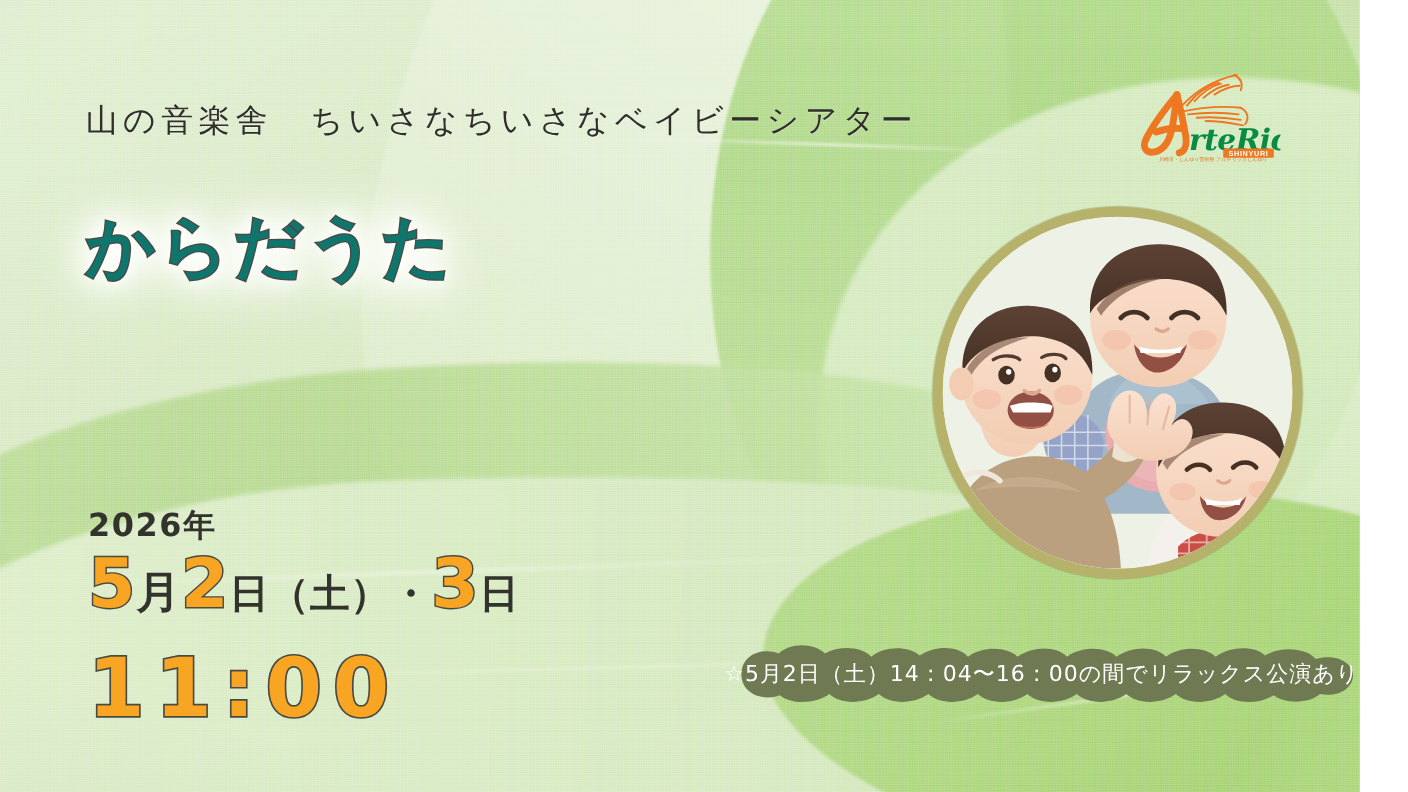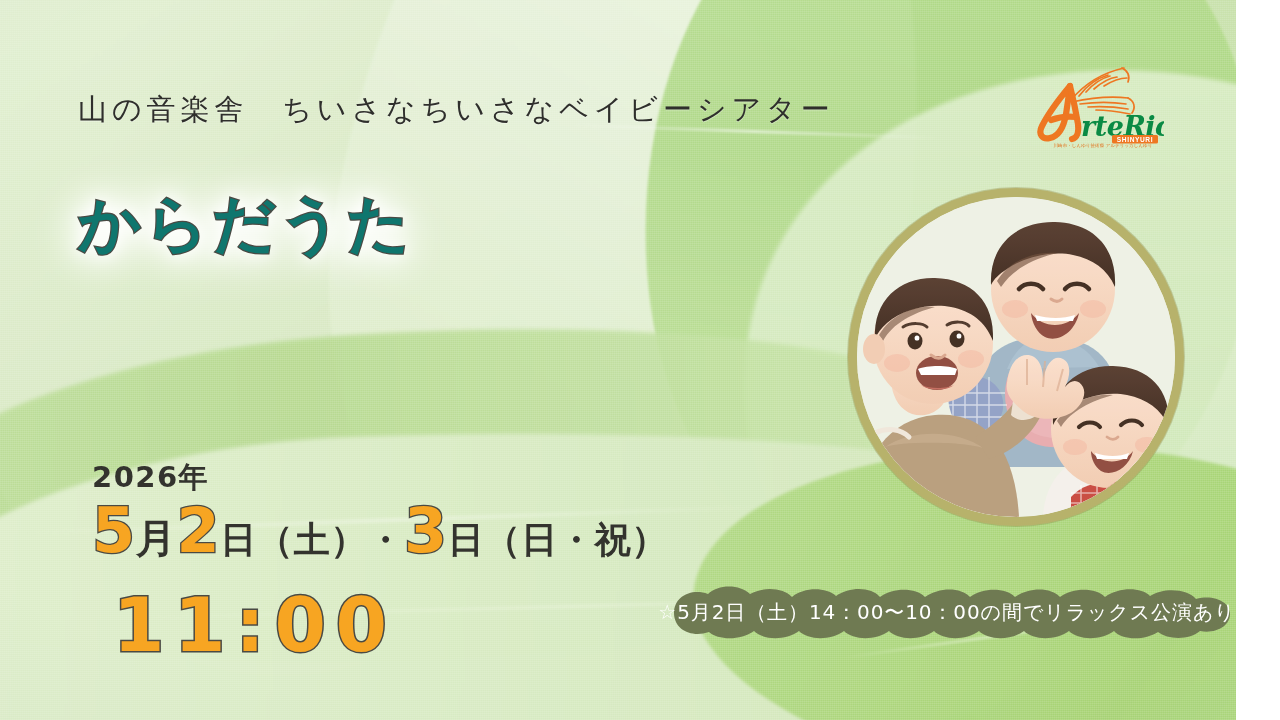--- a/index.html
+++ b/index.html
@@ -189,21 +189,21 @@
   #photo-inner{
     position:absolute; inset:9px;
     border-radius:50%;
     overflow:hidden;
     background:linear-gradient(175deg,#eef1e4 0%,#e9eddf 55%,#e4e9d8 100%);
   }
   
   #photo-inner svg{ display:block; width:100%; height:100%; }
 
   
-  #date-block{ position:absolute; left:92px; top:458px; }
+  #date-block{ position:absolute; left:80px; top:458px; }
   #date-year{
     font-size:29px; line-height:38px;
     letter-spacing:.05em;
     color:#33332e; font-weight:600;
     white-space:nowrap;
   }
   #date-main{
     margin-top:2px;
     white-space:nowrap;
     display:flex; align-items:baseline;
@@ -221,21 +221,21 @@
     letter-spacing:.02em;
   }
   .kanji-small{
     font-size:36px; line-height:66px; font-weight:600;
     color:#33332e;
     letter-spacing:.02em;
   }
   #time-row{
     margin-top:12px;
     white-space:nowrap;
-    display:flex; align-items:flex-start;margin-left:21px;
+    display:flex; align-items:flex-start;
   }
   #time-value{
     font-size:74px; line-height:80px; font-weight:700;
     color:#f7a522;
     -webkit-text-stroke:3px #4a4a44;
     paint-order:stroke fill;
     letter-spacing:.13em;
   }
   #time-label{
     margin-left:24px;
@@ -479,21 +479,20 @@
 
     <div id="date-main">
       <span class="num-big">5</span>
       <span class="kanji-mid">月</span>
       <span class="num-big">2</span>
       <span class="kanji-small">日</span>
       <span class="kanji-small">（土）</span>
       <span class="kanji-small">・</span>
       <span class="num-big">3</span>
       <span class="kanji-small">日</span>
-      <span class="kanji-small">（日・祝）</span>
     </div>
 
     <div id="time-row">
       <span id="time-value">11:00</span>
     </div>
   </div>
 
   <div id="relax-banner">
     <svg viewBox="0 0 606 54" preserveAspectRatio="none" xmlns="http://www.w3.org/2000/svg" aria-hidden="true">
       <path fill="#6f7a52" d="
@@ -518,16 +517,16 @@
         C411 55, 389 54, 380 45
         C366 55, 344 54, 335 45
         C321 55, 299 54, 290 45
         C276 55, 254 54, 245 45
         C231 55, 209 54, 200 45
         C186 55, 164 54, 155 45
         C141 55, 119 54, 110 45
         C96 55, 74 54, 65 46
         C48 52, 30 44, 30 27 Z"></path>
     </svg>
-    <div id="relax-text">☆5月2日（土）14：00〜10：00の間でリラックス公演あり</div>
+    <div id="relax-text">☆5月2日（土）14：04〜16：00の間でリラックス公演あり</div>
   </div>
 
 </div>
 
 </body></html>

